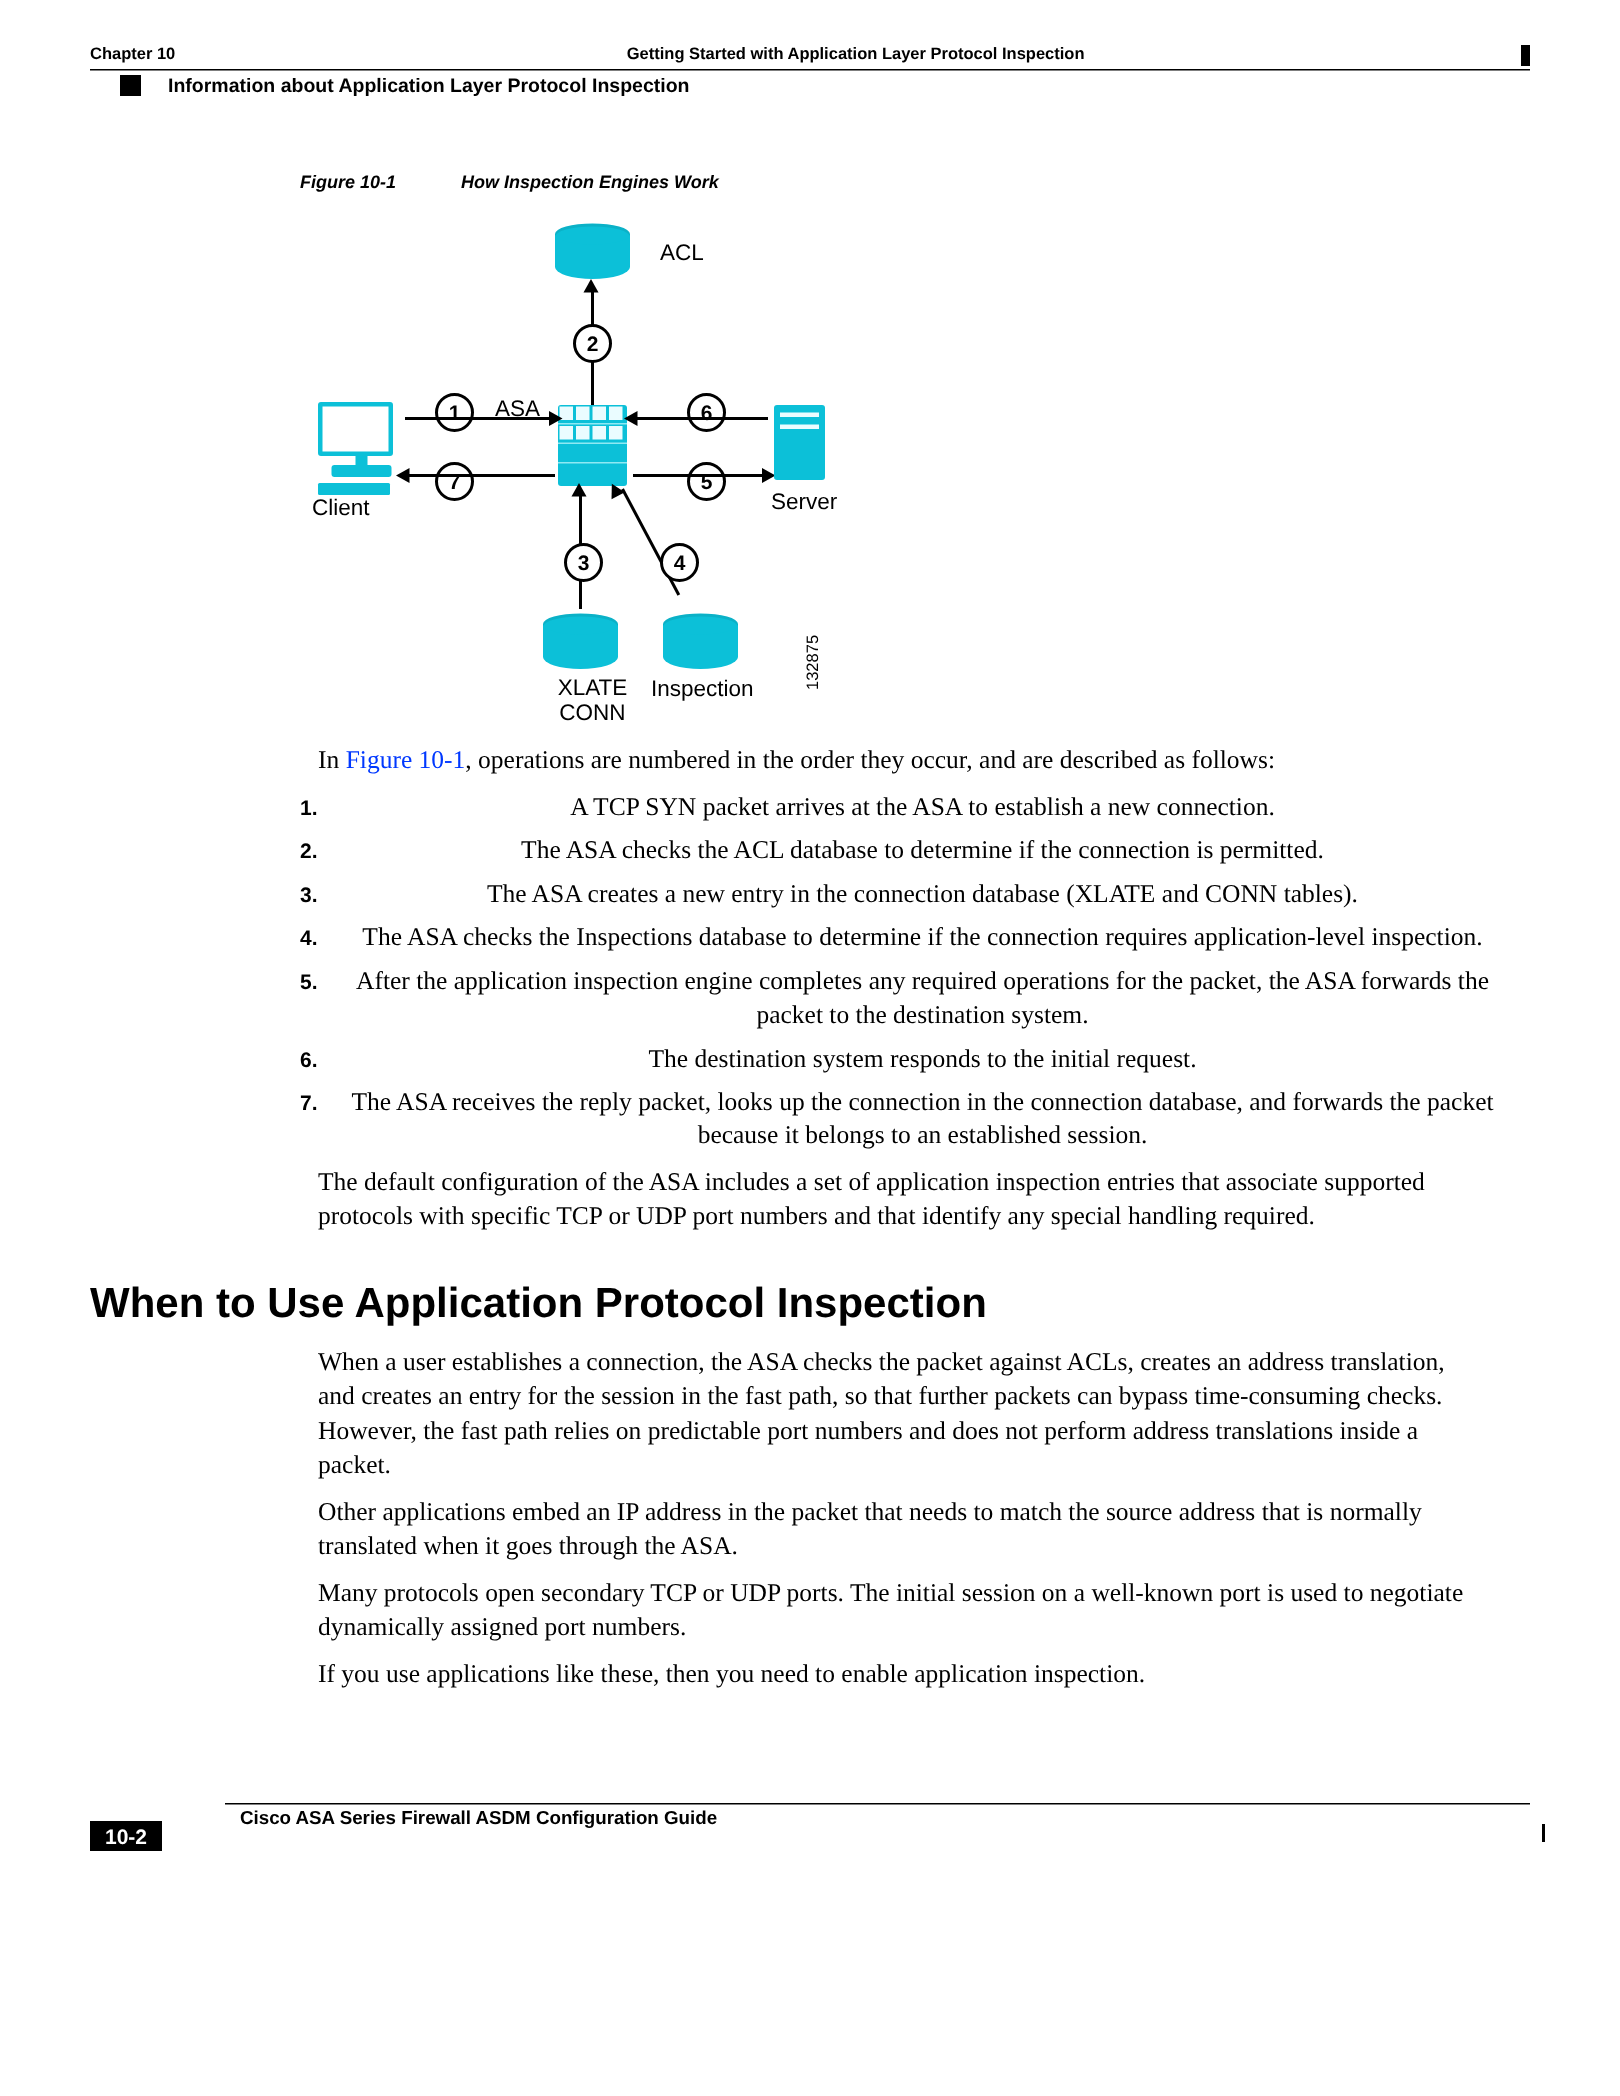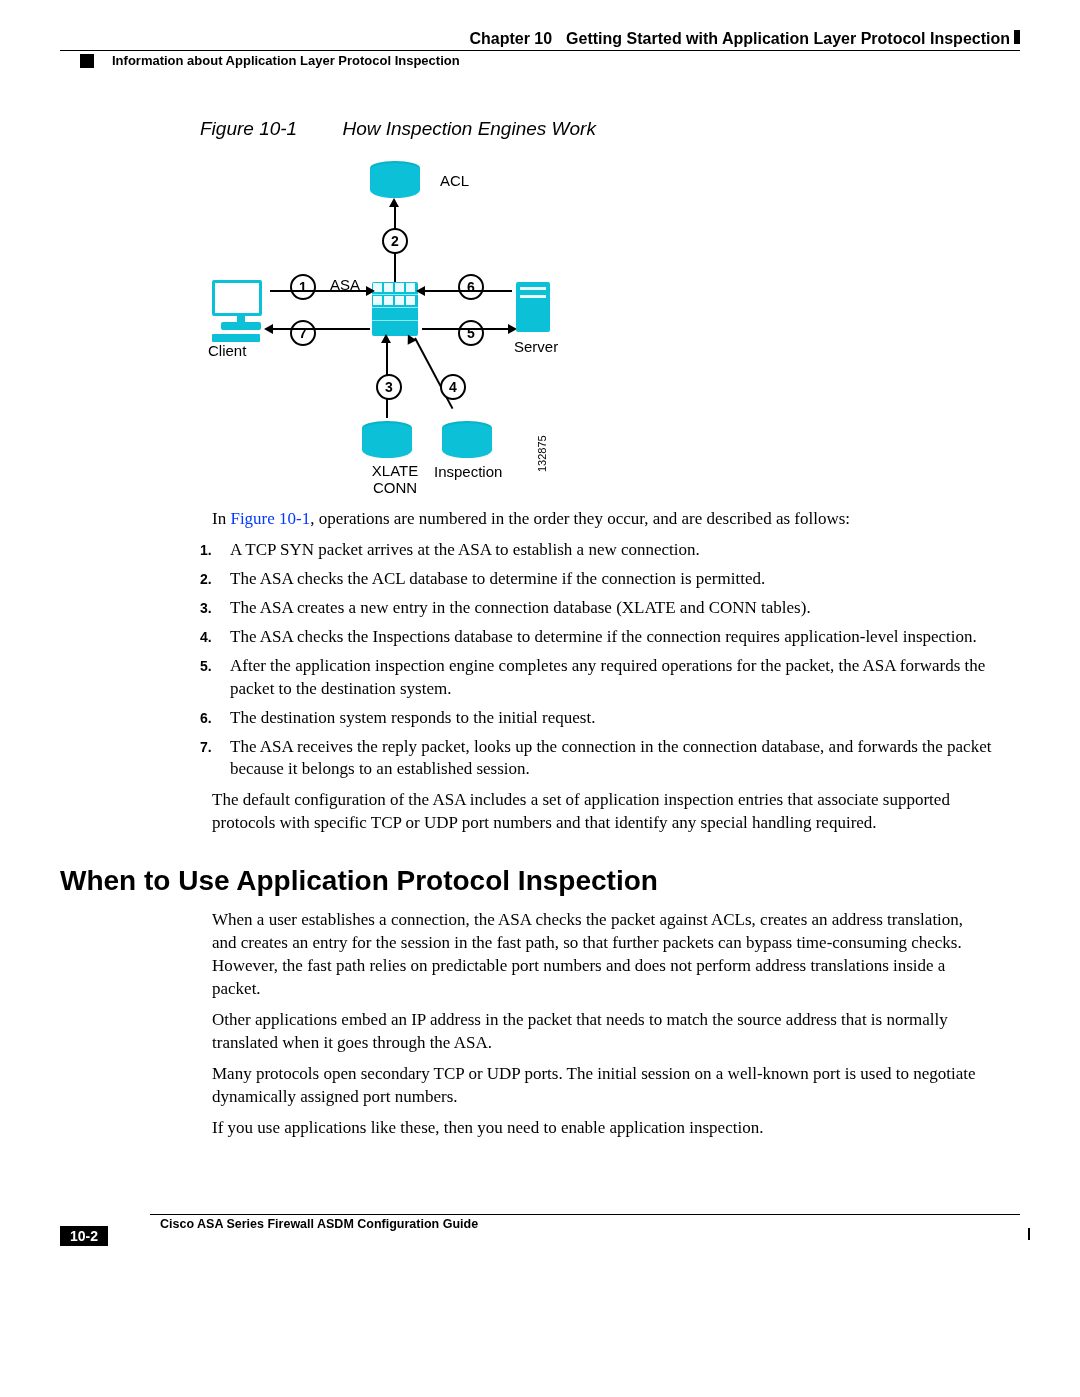--- a/index.html
+++ b/index.html
@@ -6,23 +6,23 @@
     margin: 0;
     background: #fff;
     font-family: "Times New Roman", Times, serif;
     color: #000;
     width: 1080px;
     box-sizing: border-box;
     padding: 30px 60px 20px 60px;
   }
   .top-header {
     display: flex;
-    justify-content: flex-end;
-    font-family: Arial, Helvetica, sans-serif;
-    font-size: 16px;
+    justify-content: space-between;
+    font-family: Arial, Helvetica, sans-serif;
+    font-size: 11px;
     font-weight: bold;
     border-bottom: 1px solid #000;
     padding-bottom: 2px;
     margin-bottom: 2px;
   }
   .top-header .chap-label { margin-right: 14px; }
   .top-header-bar {
     display: flex;
     align-items: center;
     margin-bottom: 20px;
@@ -36,22 +36,22 @@
   }
   .sub-header-text {
     font-family: Arial, Helvetica, sans-serif;
     font-size: 13px;
     font-weight: bold;
   }
   .figure-block { margin-left: 140px; margin-top: 50px; }
   .figure-caption {
     font-family: Arial, Helvetica, sans-serif;
     font-style: italic;
-    font-weight: normal;
-    font-size: 19px;
+    font-weight: bold;
+    font-size: 12px;
     margin-bottom: 10px;
   }
   .figure-caption .fig-label { margin-right: 40px; }
   .diagram-wrap {
     position: relative;
     width: 500px;
     height: 350px;
     font-family: Arial, Helvetica, sans-serif;
     font-size: 14px;
   }
@@ -97,21 +97,21 @@
     margin-left: 140px;
     margin-right: 20px;
     font-size: 17px;
     line-height: 1.35;
   }
   .body-text p { margin: 8px 12px; }
   .ref-link { color:#0038ff; }
   .num-list { margin-left:140px; margin-right:20px; font-size:17px; line-height:1.35;}
   .num-item { display:flex; margin:6px 0;}
   .num-item .n { font-family: Arial, Helvetica, sans-serif; font-weight:bold; font-size:14px; width:30px; flex-shrink:0; padding-top:2px;}
-  .num-item .t { flex:1; font-family:"Times New Roman", serif;}
+  .num-item .t { flex:1; font-family:"Times New Roman", serif;text-align:center;}
   h2.section-title {
     font-family: Arial, Helvetica, sans-serif;
     font-weight: bold;
     font-size: 28px;
     margin: 30px 0 12px 0;
   }
   .footer {
     margin-top: 74px;
     position: relative;
     height: 40px;

